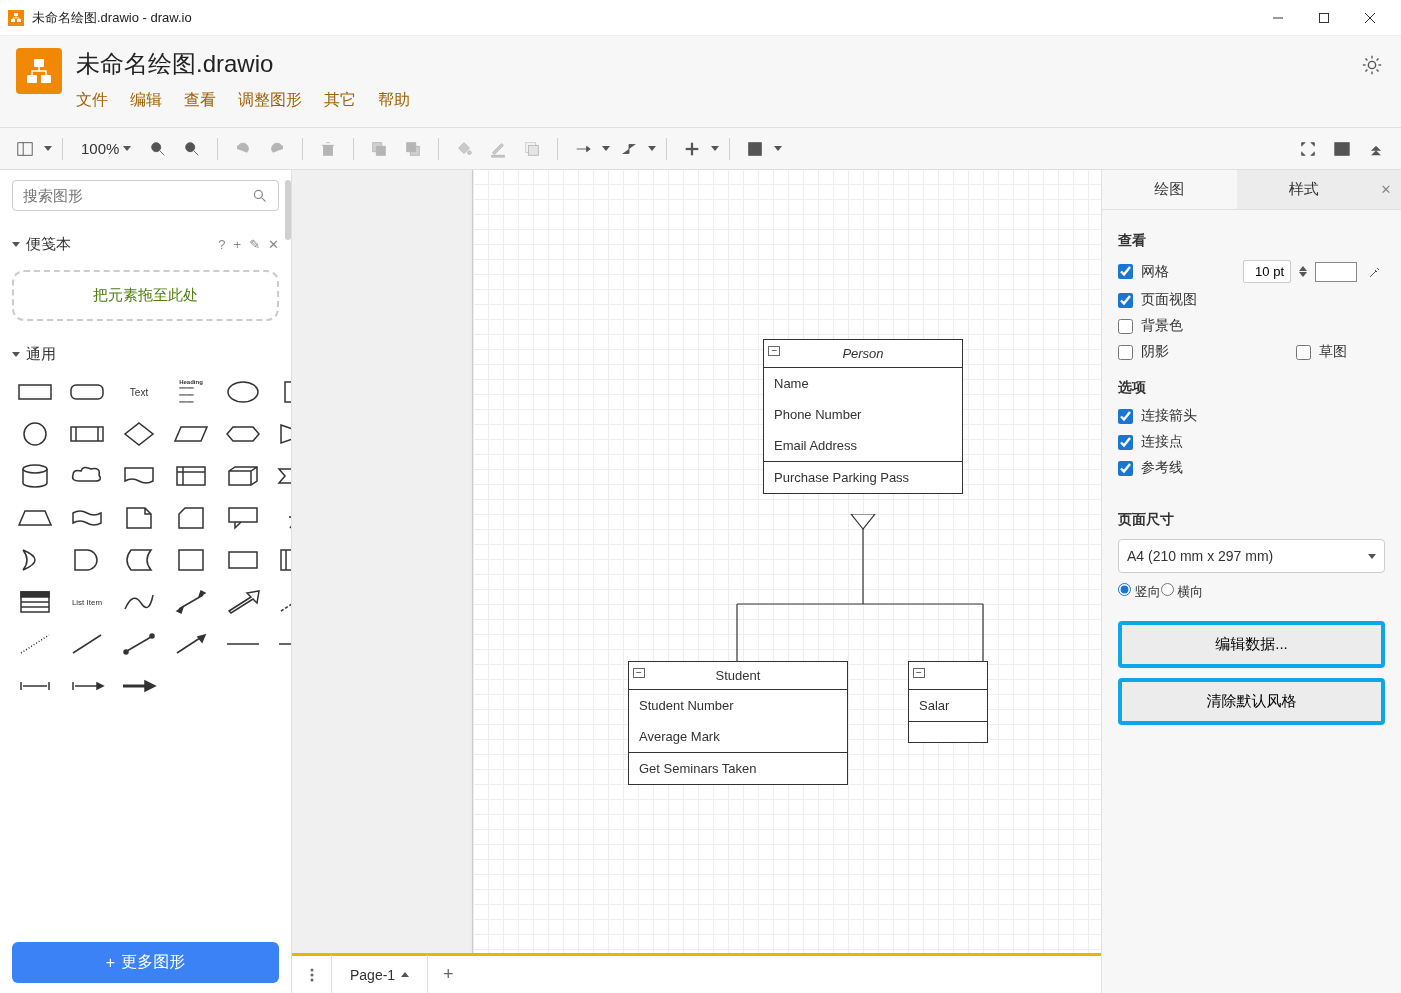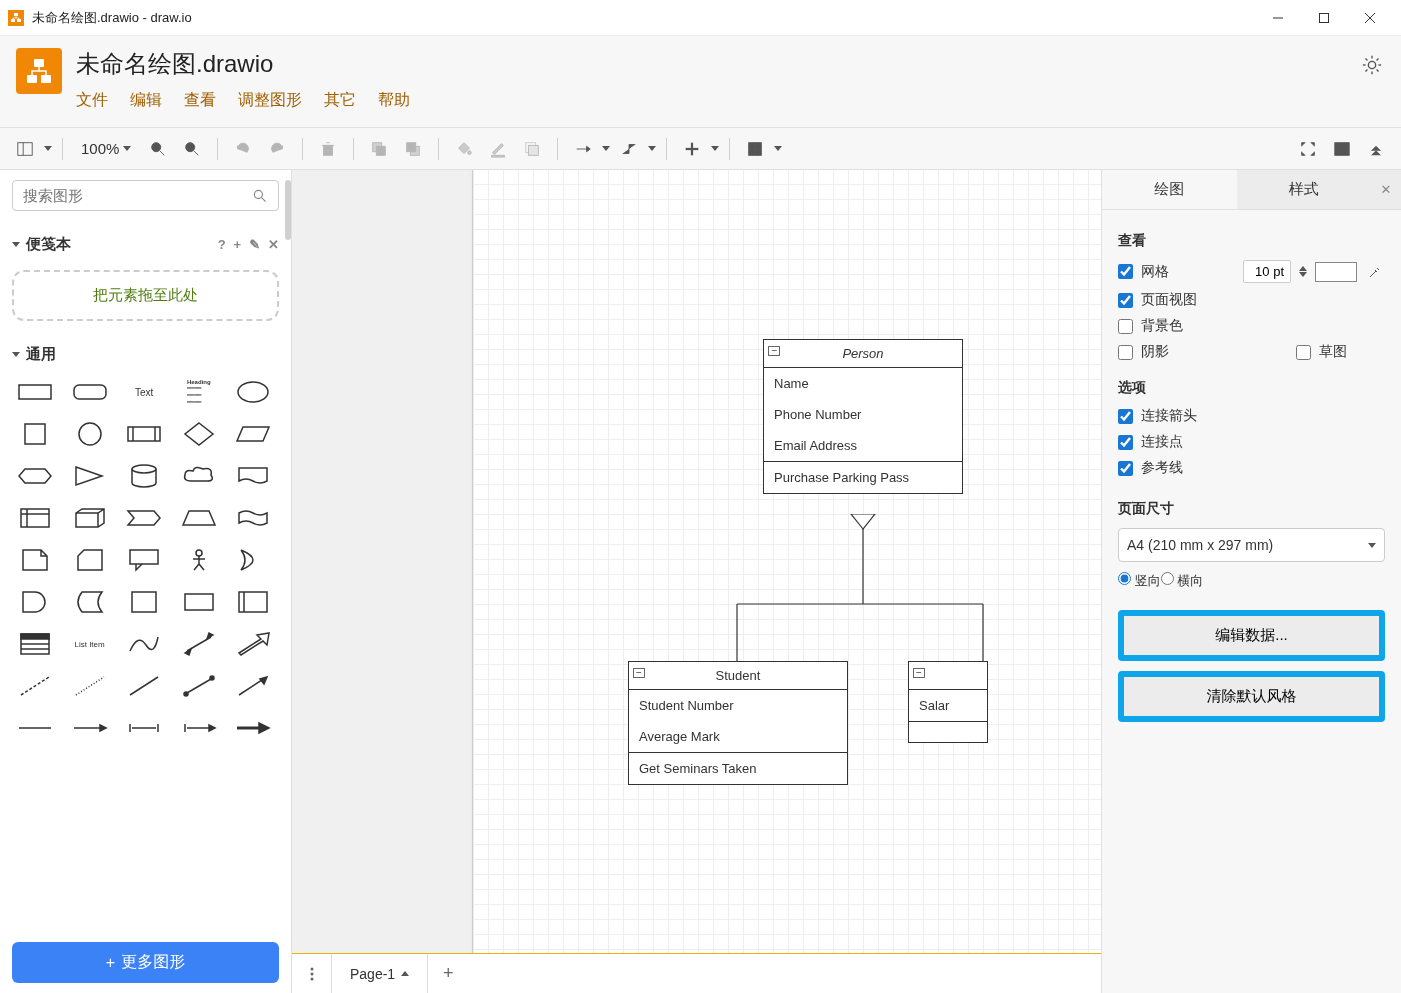--- a/index.html
+++ b/index.html
@@ -35,29 +35,29 @@
 
 .main { display: flex; height: 823px; }
 
 
 .sidebar-left { width: 292px; background: #fff; border-right: 1px solid #e0e0e0; display: flex; flex-direction: column; position: relative; }
 .sidebar-scroll { flex: 1; overflow-y: auto; padding: 10px 12px; }
 .search-box { display: flex; align-items: center; border: 1px solid #ccc; border-radius: 4px; padding: 6px 10px; margin-bottom: 18px; }
 .search-input { flex: 1; border: none; outline: none; font-size: 15px; background: transparent; }
 .search-icon { width: 16px; height: 16px; }
 
-.section-header { display: flex; align-items: center; padding: 6px 0; cursor: pointer; font-weight: bold; }
+.section-header { display: flex; align-items: center; padding: 6px 0; cursor: pointer; }
 .section-header .chev { margin-right: 6px; }
 .section-title { font-size: 15px; flex: 1; }
 .section-actions { display: flex; gap: 8px; color: #888; }
 .section-actions span { cursor: pointer; }
 
 .drop-zone { border: 2px dashed #ccc; border-radius: 12px; padding: 14px; text-align: center; color: #4d7c0f; margin: 10px 0 18px 0; font-size: 15px; }
 
-.shapes-grid { display: grid; grid-template-columns: repeat(5, 1fr); gap: 6px; padding: 4px 0; }
+.shapes-grid { display: grid; grid-template-columns: repeat(6, 1fr); gap: 6px; padding: 4px 0; }
 .shape-cell { width: 46px; height: 36px; display: flex; align-items: center; justify-content: center; cursor: pointer; }
 .shape-cell svg { width: 36px; height: 26px; stroke: #333; stroke-width: 1.5; fill: none; }
 .shape-text { font-size: 10px; }
 
 .more-shapes-btn { margin: 10px 12px; padding: 10px; background: #3b82f6; color: #fff; border: none; border-radius: 6px; font-size: 16px; cursor: pointer; display: flex; align-items: center; justify-content: center; gap: 6px; }
 .splitter-handle { position: absolute; right: 0; top: 10px; width: 6px; height: 60px; background: #d0d0d0; border-radius: 3px; cursor: col-resize; }
 
 
 .canvas-wrap { flex: 1; position: relative; background: #f0f0f0; overflow: hidden; }
 .canvas-page { position: absolute; left: 180px; top: -2px; width: 850px; height: 900px; background: #fff; border: 1px solid #ccc; box-shadow: 2px 2px 6px rgba(0,0,0,0.1);
@@ -85,24 +85,24 @@
 .panel-body { padding: 14px 16px; flex: 1; overflow-y: auto; }
 .panel-section-title { font-weight: bold; font-size: 14px; margin: 8px 0 10px 0; }
 .panel-row { display: flex; align-items: center; margin: 8px 0; gap: 8px; }
 .panel-row label { font-size: 14px; }
 .panel-row input[type=checkbox] { width: 15px; height: 15px; accent-color: #1976d2; }
 .pt-input { width: 48px; padding: 3px 6px; border: 1px solid #ccc; border-radius: 2px; text-align: right; font-size: 13px; }
 .color-swatch { width: 42px; height: 20px; border: 1px solid #888; background: #fff; cursor: pointer; }
 .eyedrop { width: 20px; height: 20px; display:flex; align-items:center; justify-content:center; cursor:pointer; }
 .change-btn { padding: 4px 20px; border: 1px solid #ccc; background: #fff; border-radius: 3px; cursor: pointer; font-size: 14px; }
 .page-size-select { width: 100%; padding: 8px 8px; border: 1px solid #ccc; border-radius: 4px; background: #fff; font-size: 14px; cursor: pointer; display: flex; justify-content: space-between; align-items: center; }
-.big-btn { width: 100%; padding: 10px; background: #ececec; border: 6px solid #0ea5e9; border-radius: 4px; margin-top: 10px; cursor: pointer; font-size: 15px; }
-
-
-.pages-bar { position: absolute; left: 292px; right: 300px; bottom: 0; height: 40px; background: #fff; border-top: 1px solid #eab308; display: flex; align-items: center; }
+.big-btn { width: 100%; padding: 10px; background: #ececec; border: 4px solid #0ea5e9; border-radius: 4px; margin-top: 10px; cursor: pointer; font-size: 15px; }
+
+
+.pages-bar { position: absolute; left: 292px; right: 300px; bottom: 0; height: 40px; background: #fff; border-top: 3px solid #eab308; display: flex; align-items: center; }
 .pages-menu { width: 40px; height: 40px; display: flex; align-items: center; justify-content: center; cursor: pointer; border-right: 1px solid #e0e0e0; }
 .page-tab { padding: 0 18px; height: 40px; display: flex; align-items: center; gap: 6px; border-right: 1px solid #e0e0e0; cursor: pointer; font-size: 14px; }
 .page-add { width: 40px; display: flex; align-items: center; justify-content: center; cursor: pointer; font-size: 18px; color: #666; }
 
 .chev-down { width: 0; height: 0; border-left: 4px solid transparent; border-right: 4px solid transparent; border-top: 5px solid #555; display: inline-block; }
 .chev-up { width: 0; height: 0; border-left: 4px solid transparent; border-right: 4px solid transparent; border-bottom: 5px solid #555; display: inline-block; }
 
 .radio-row { display:flex; gap: 0; align-items:center; margin: 10px 0; }
 .radio-row input { accent-color:#1976d2; }
 </style>
@@ -691,21 +691,21 @@
         </div>
       <div class="panel-row">
           <input type="checkbox" checked="" style="">
           <label>连接点</label>
         </div>
       <div class="panel-row">
           <input type="checkbox" checked="" style="">
           <label>参考线</label>
         </div>
 
-      <div class="panel-section-title" style="margin-top:23px">页面尺寸</div>
+      <div class="panel-section-title" style="margin-top:34px">页面尺寸</div>
       <div class="page-size-select">
         <span>A4 (210 mm x 297 mm)</span>
           <span class="chev-down"></span>
       </div>
       <div class="radio-row">
         <label><input type="radio" name="orient" checked="" style=""> <span>竖向</span></label>
         <label><input type="radio" name="orient" style=""> <span>横向</span></label>
       </div>
 
       <button class="big-btn">编辑数据...</button>

